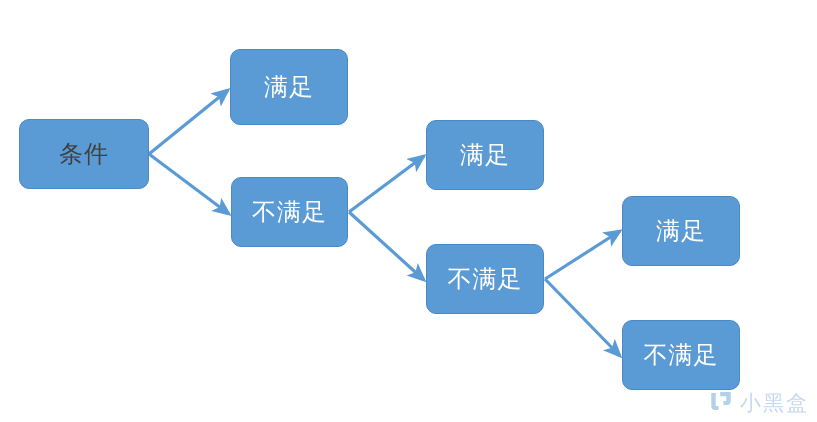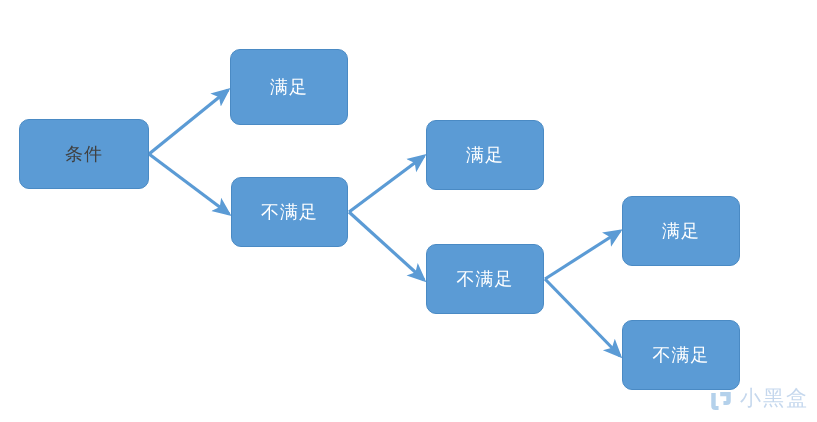--- a/index.html
+++ b/index.html
@@ -25,38 +25,38 @@
     align-items: center;
     justify-content: center;
     color: #ffffff;
     font-size: 20px;
     letter-spacing: 1px;
     line-height: 1;
     user-select: none;
   }
   .node-label {
     color: #ffffff;
-    font-size: 18px;
+    font-size: 24px;
     letter-spacing: 1px;
     white-space: nowrap;
   }
   svg.edges {
     position: absolute;
     left: 0;
     top: 0;
     width: 817px;
     height: 422px;
     pointer-events: none;
   }
   .watermark {
     position: absolute;
     right: 8px;
     bottom: 8px;
     display: flex;
-    align-items: flex-start;
+    align-items: flex-end;
     gap: 6px;
     opacity: 0.45;
     pointer-events: none;
   }
   .watermark-mark {
     width: 26px;
     height: 26px;
     flex: 0 0 26px;
   }
   .watermark-text {

